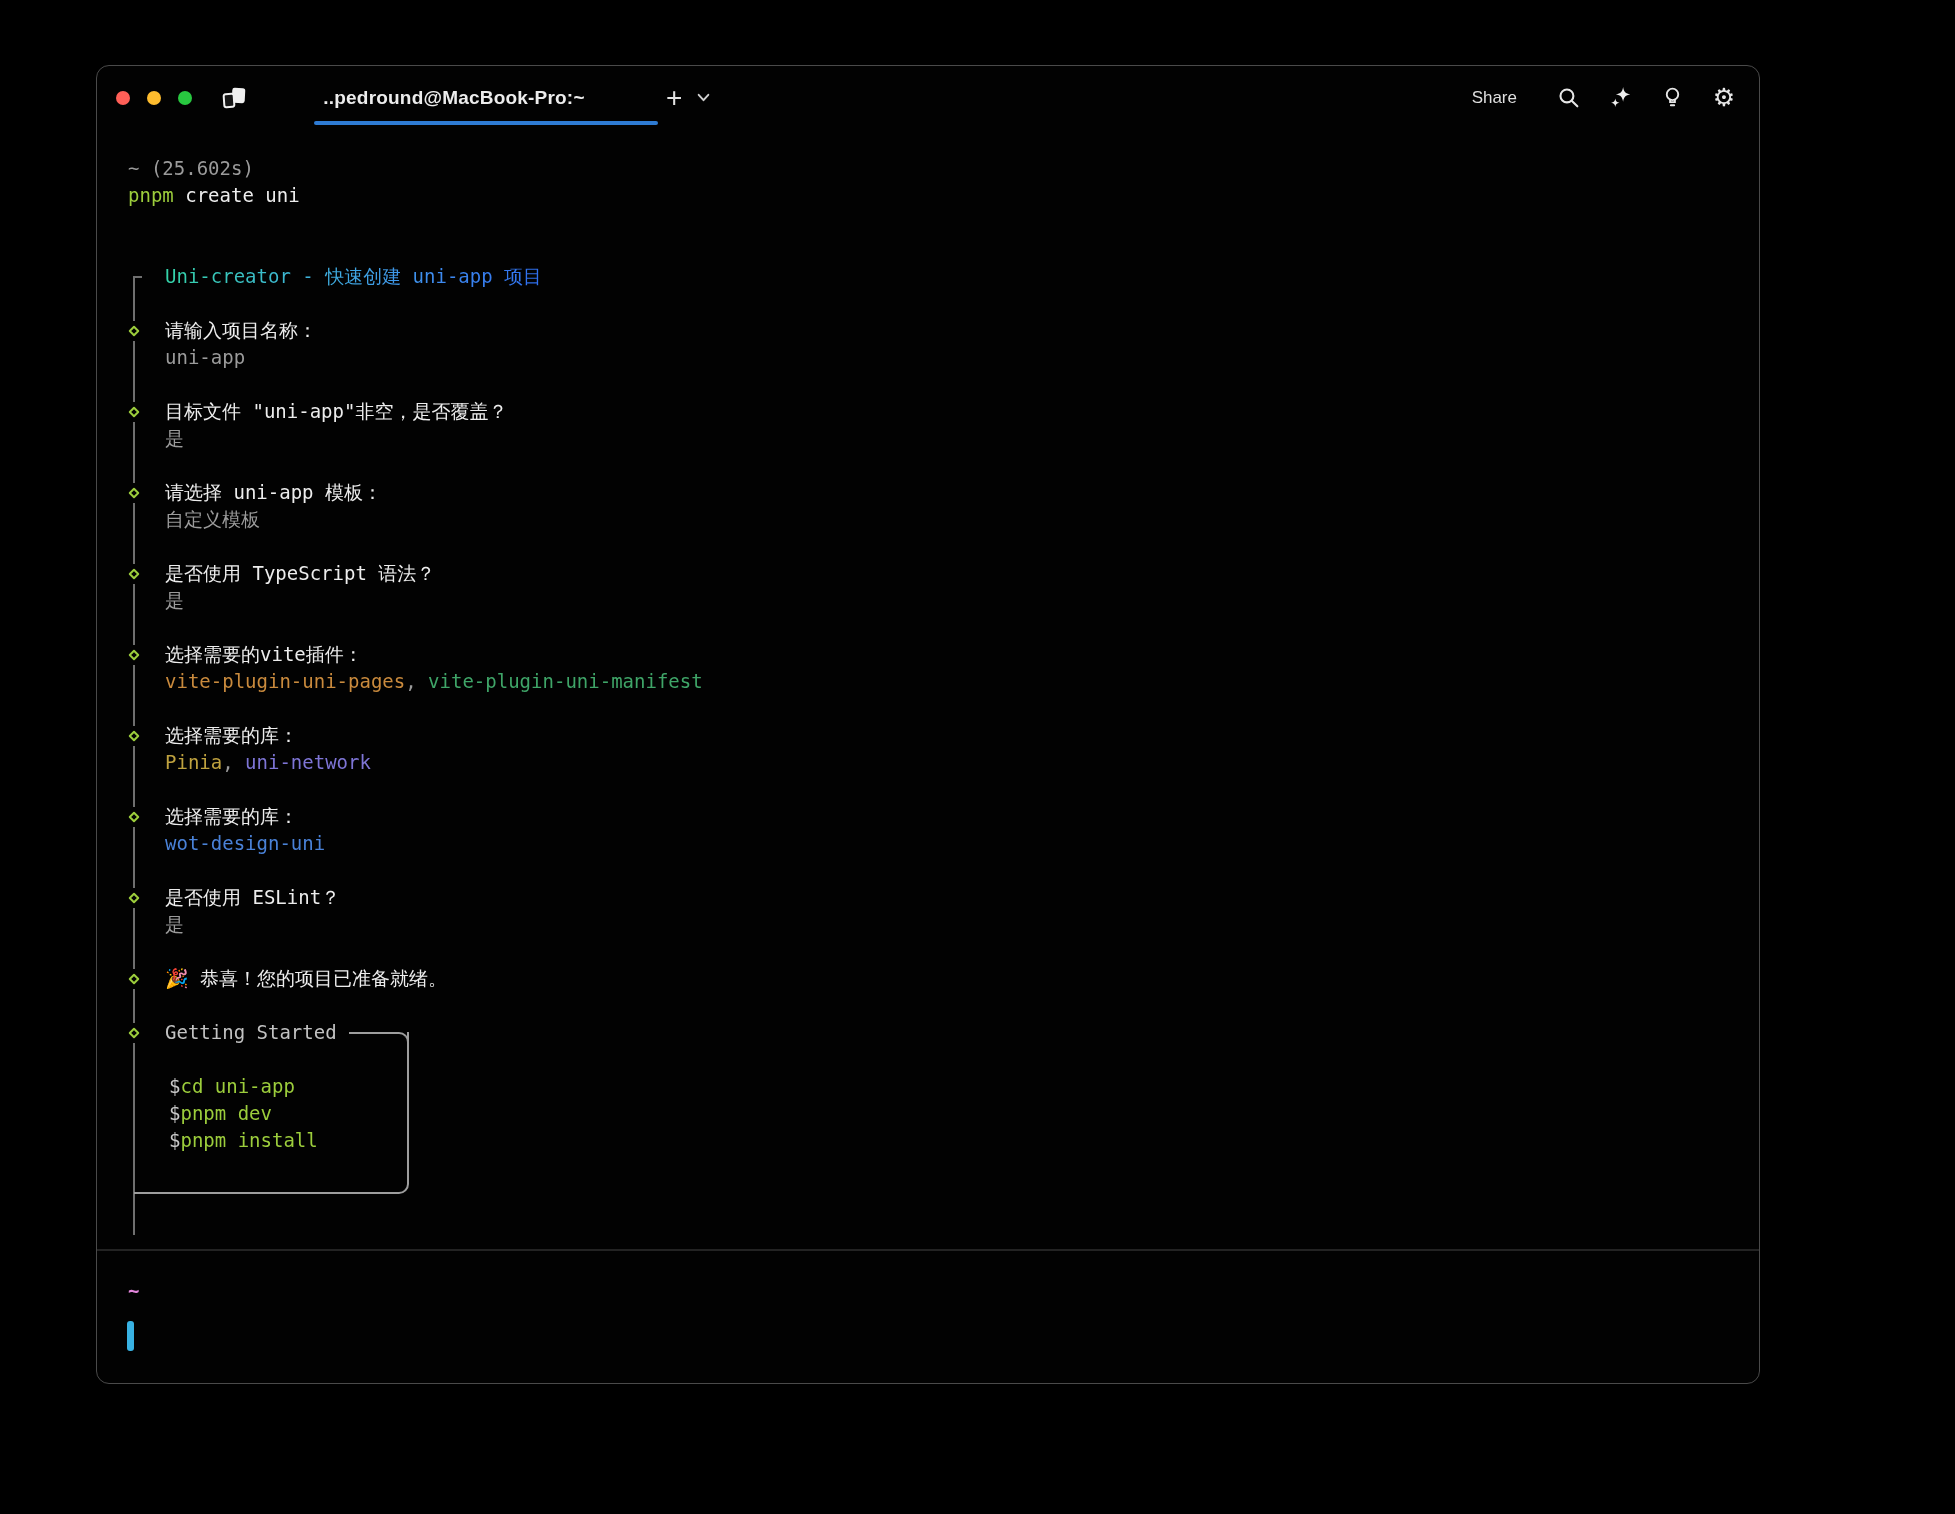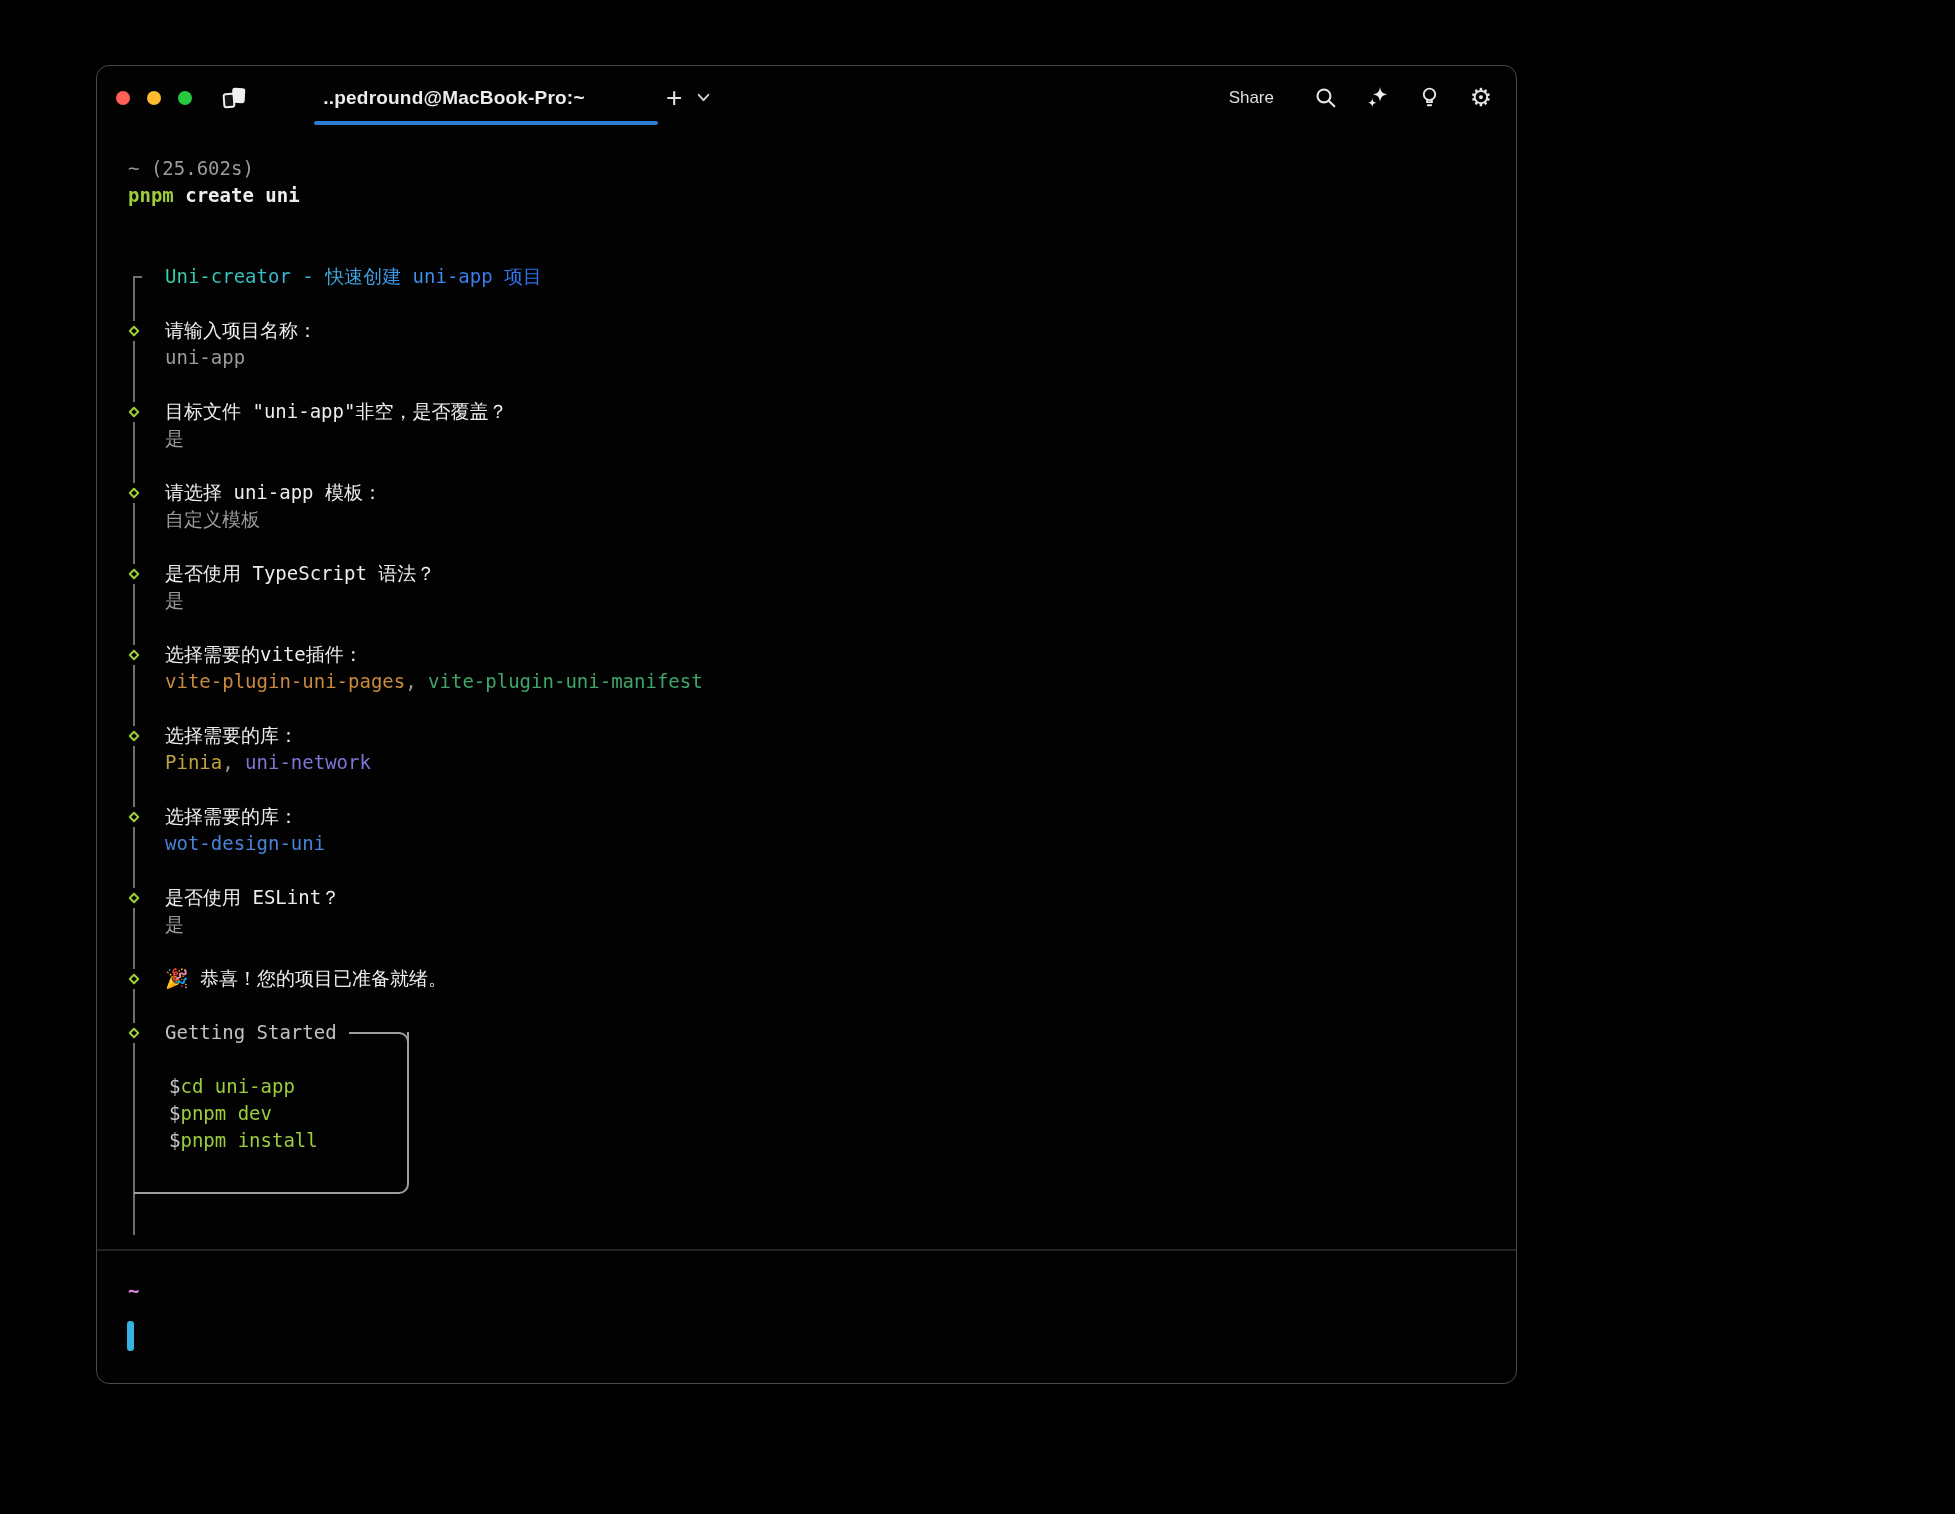--- a/index.html
+++ b/index.html
@@ -7,21 +7,21 @@
     --green2:#3fa568; --gold:#bfa23f; --purple:#7e75d6; --blue:#4a82d8;
     --pink:#e487dd; --cursor:#38b2e3; --accent:#2e7bd3; --rail:#6f6f6f;
     --box-border:#9e9e9e; --gs-title:#c2c2c2; --dollar:#c8c8c8;
     --traffic-red:#ff5f57; --traffic-yellow:#febc2e; --traffic-green:#28c840;
     --term-bg:#020202;
   }
   *{margin:0;padding:0;box-sizing:border-box}
   html,body{width:1955px;height:1514px;background:#000;overflow:hidden}
   body{font-family:"DejaVu Sans Mono", monospace}
 
-  .window{position:absolute;left:96px;top:65px;width:1421px;height:1319px;
+  .window{position:absolute;left:96px;top:65px;width:1664px;height:1319px;
     background:var(--term-bg);border:1px solid #4a4a4a;border-radius:13px;
     overflow:hidden;display:flex;flex-direction:column}
 
   
   .titlebar{height:63px;flex:0 0 63px;display:flex;align-items:center;
     padding:0 22px 0 19px;font-family:"Liberation Sans", sans-serif;position:relative}
   .traffic{display:flex;gap:17px;align-items:center}
   .tl{width:14px;height:14px;border-radius:50%;display:inline-block;cursor:default}
   .tl.red{background:var(--traffic-red)} .tl.yellow{background:var(--traffic-yellow)} .tl.green{background:var(--traffic-green)}
   button{background:none;border:none;color:inherit;font:inherit;cursor:default;padding:0}
@@ -54,21 +54,21 @@
   .box-cmd{padding-left:72px}
   .gut{position:absolute;left:29px;top:50%;transform:translateY(-50%);width:16px;height:20px;
     background:var(--term-bg);display:flex;align-items:center;justify-content:center}
   .diamond{width:8px;height:8px;border:2px solid var(--green);transform:rotate(45deg);
     border-radius:1px;background:var(--term-bg)}
   .c-green{color:var(--green)} .c-bright{color:var(--bright)} .c-muted{color:var(--muted)}
   .c-orange{color:var(--orange)} .c-green2{color:var(--green2)} .c-gold{color:var(--gold)}
   .c-purple{color:var(--purple)} .c-blue{color:var(--blue)}
   .c-q{color:var(--bright);font-weight:400}
   .c-dollar{color:var(--dollar)}
-  .command-line{font-weight:700}
+  .command-line{font-weight:400}
   .cmd-text{}
   .gs-title{color:var(--gs-title);position:relative;z-index:2;background:var(--term-bg);
     display:inline-block;padding-right:12px}
   .intro-text{font-weight:400;color:#3fa9e8}
   @supports (-webkit-background-clip:text){
     .intro-text{background:linear-gradient(90deg,#34d3a8 0%,#3fb0dc 40%,#3e8bf0 72%,#2f6ff0 100%);
       -webkit-background-clip:text;background-clip:text;color:transparent}
   }
 
   

